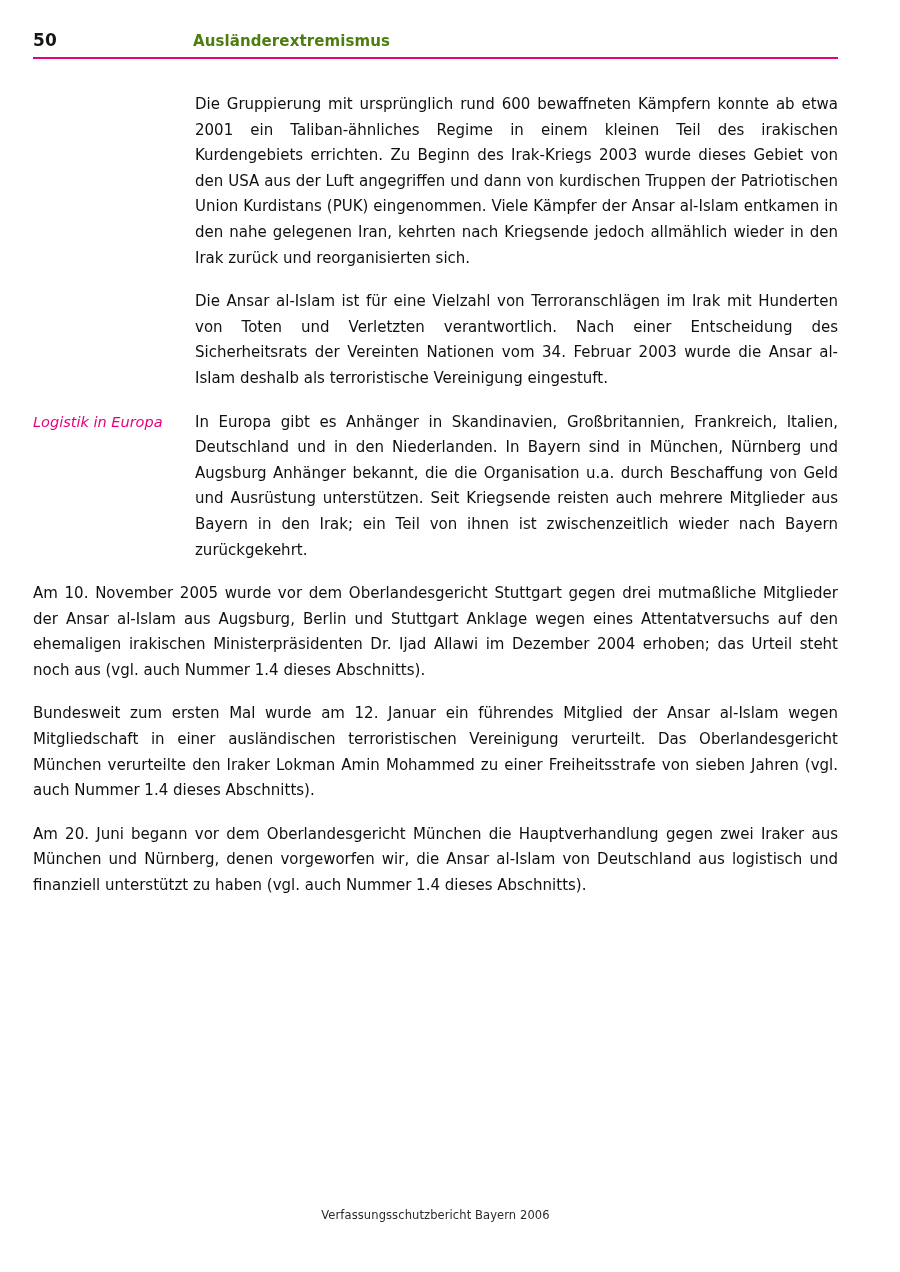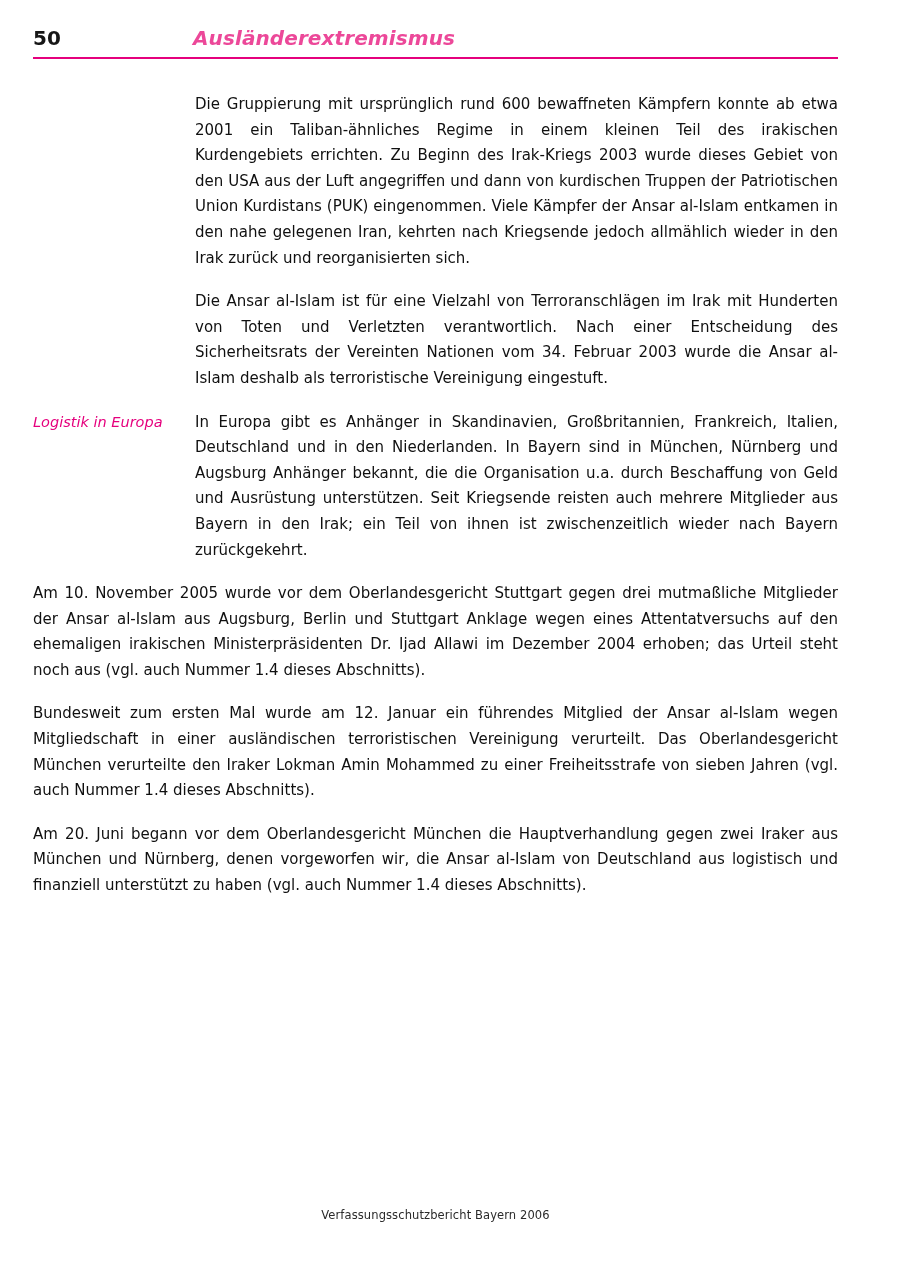--- a/index.html
+++ b/index.html
@@ -31,32 +31,31 @@
     height: 58px;
   }
   .header-inner {
     display: flex;
     align-items: flex-end;
     height: 100%;
     padding: 0 62px 8px 33px;
     box-sizing: border-box;
   }
   .page-number {
-    font-size: 20px;
+    font-size: 17px;
     font-weight: bold;
     color: #161616;
     letter-spacing: 0.2px;
     width: 160px;
   }
   .header-title {
-    font-size: 20px;
+    font-size: 15px;
     font-weight: bold;
-    color: #ec4899;
+    color: #4d7c0f;
     letter-spacing: 0.1px;
-    font-style: italic;
   }
   .header-rule {
     position: absolute;
     left: 33px;
     top: 57px;
     width: 805px;
     height: 2px;
     background: #e5007d;
   }
 

